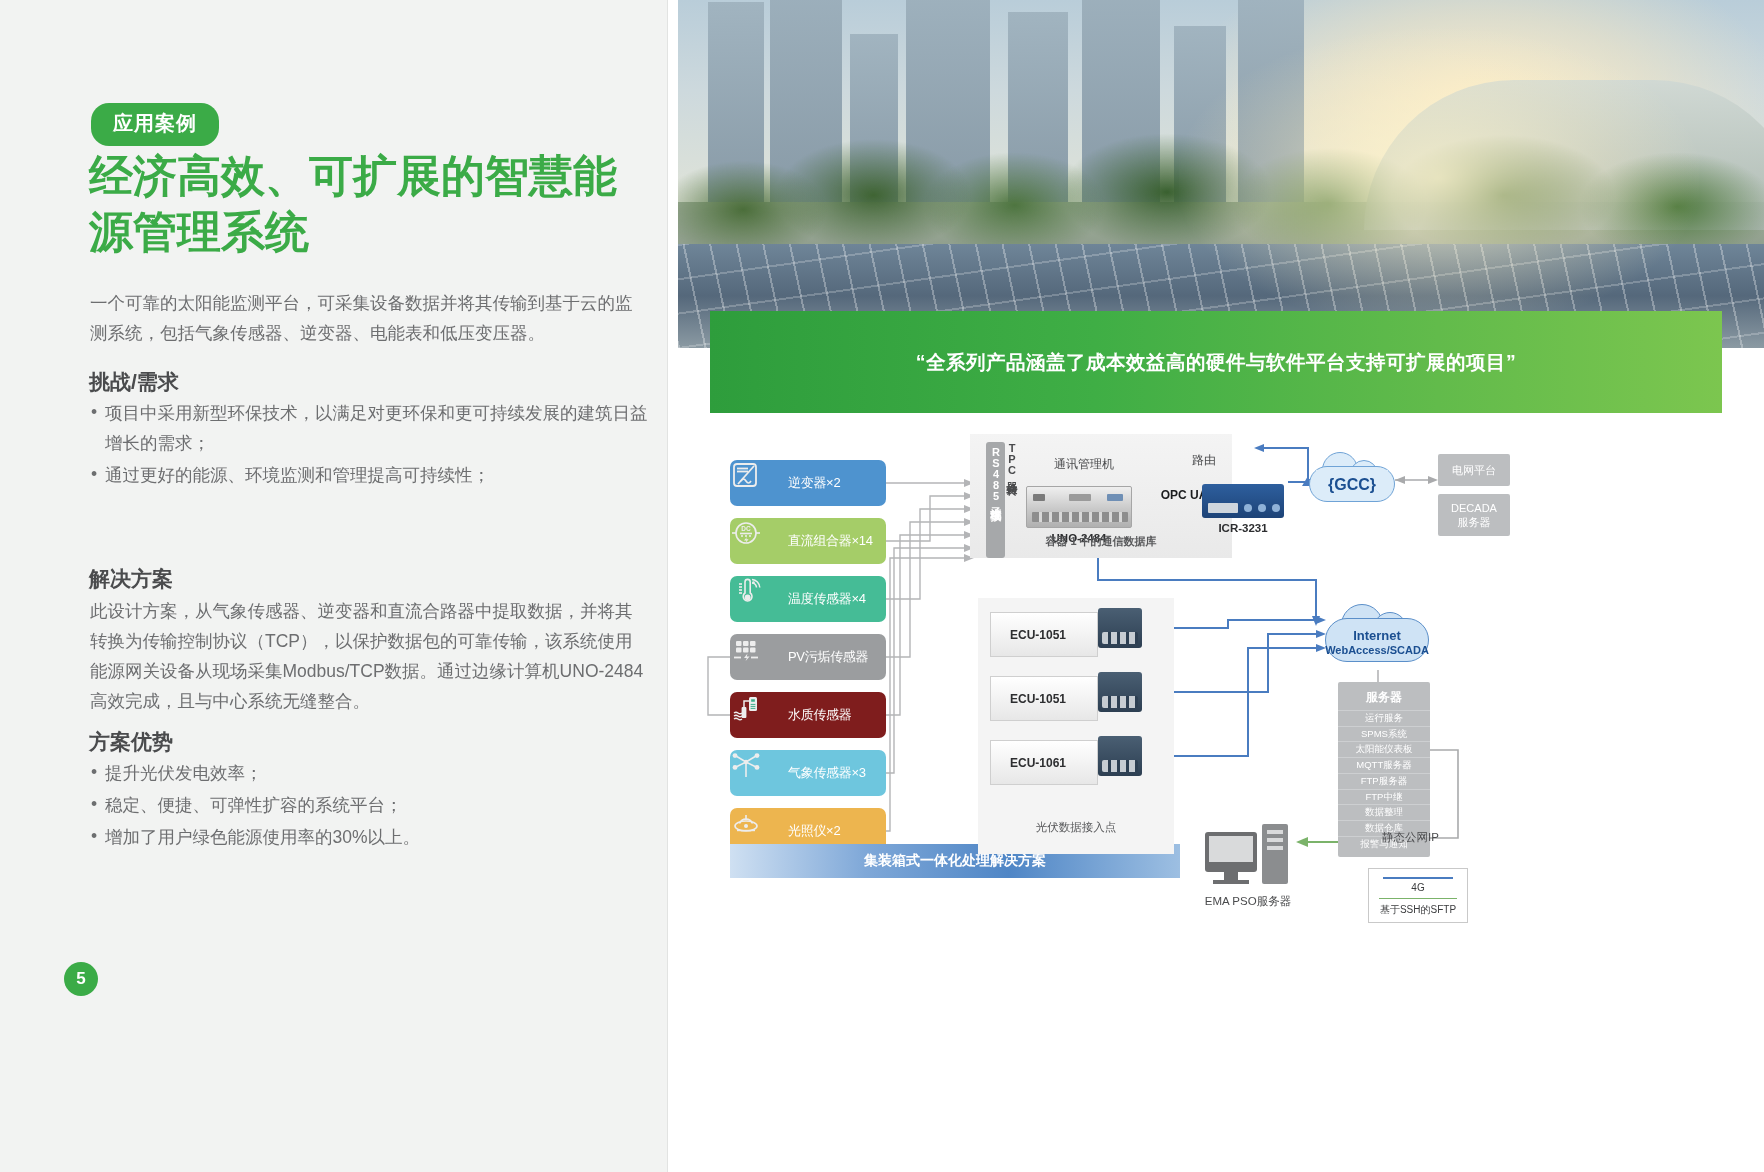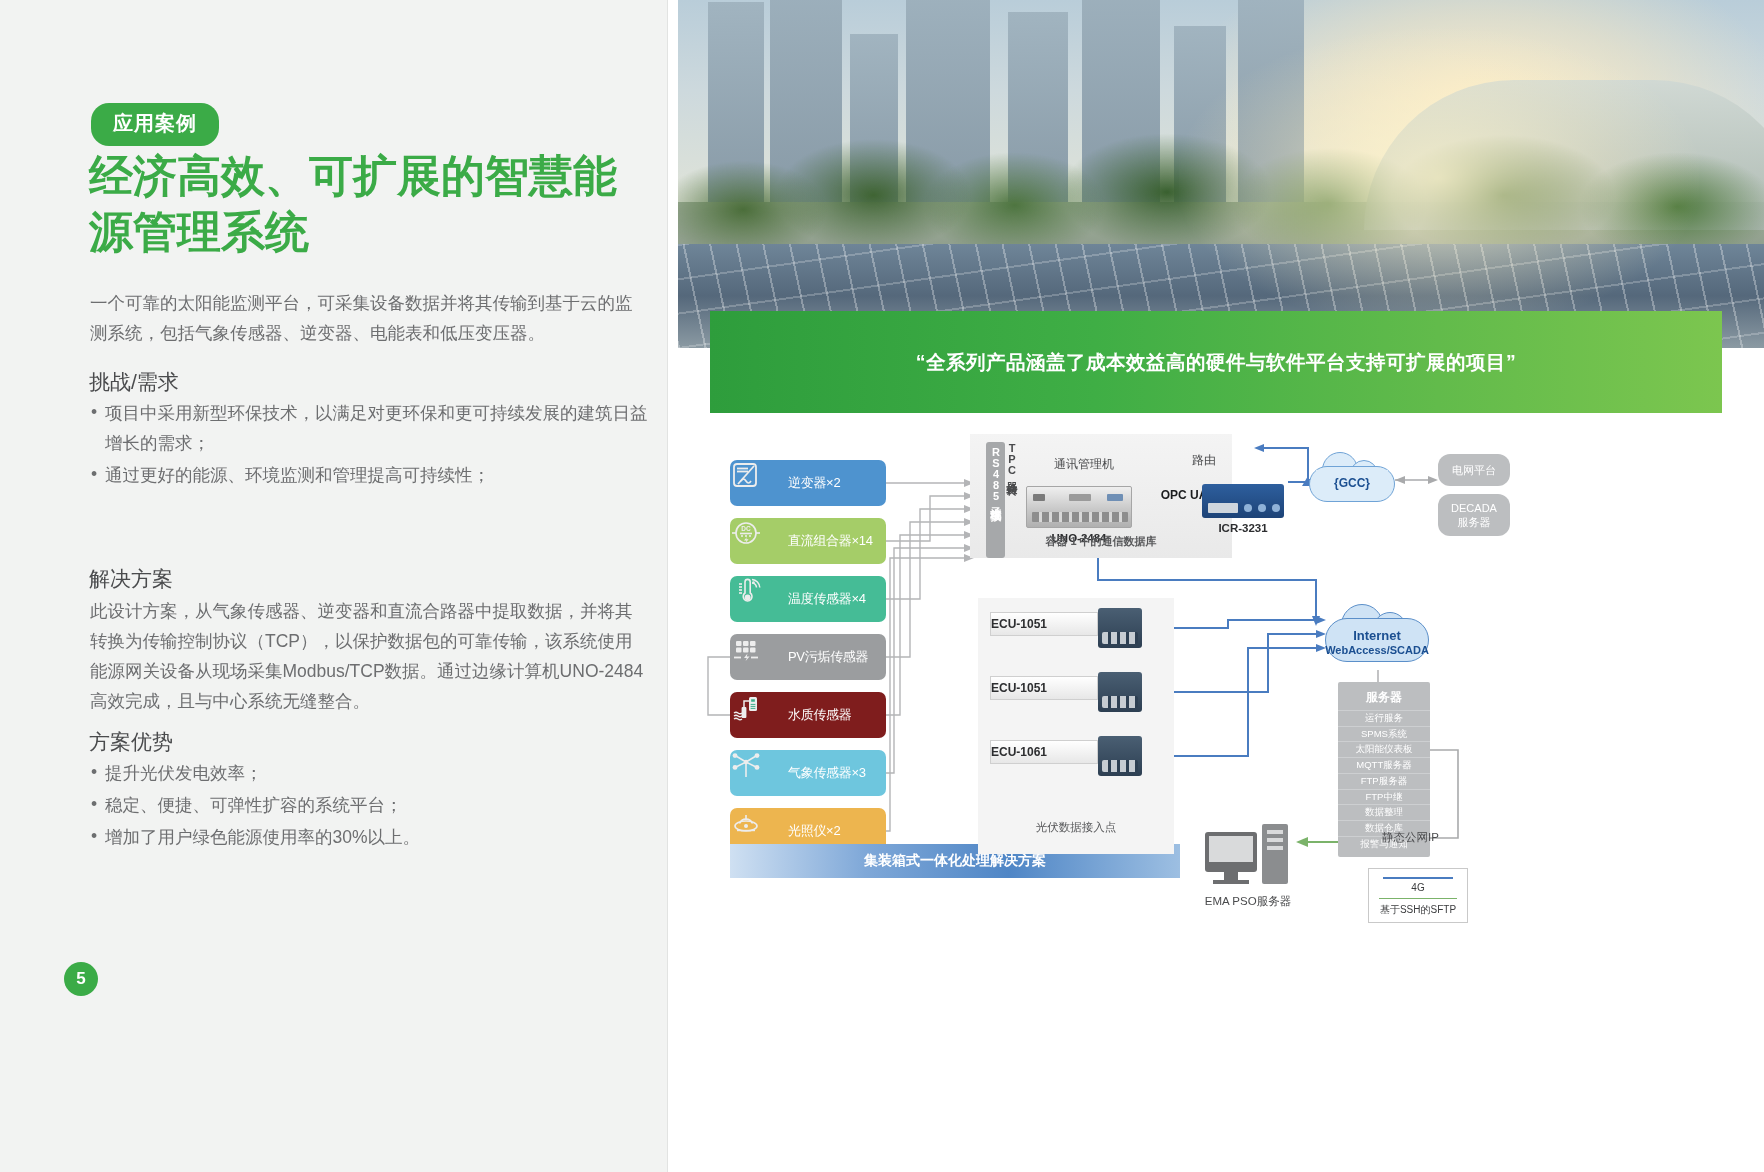--- a/index.html
+++ b/index.html
@@ -50,21 +50,21 @@
     color: #6d6e70;
     font-size: 17.5px;
     line-height: 1.72;
   }
 
   .sec-head {
     position: absolute;
     left: 89px;
     color: #4a4b4d;
     font-size: 21px;
-    font-weight: normal;
+    font-weight: bold;
   }
   #h-challenge { top: 368px; }
   #h-solution  { top: 565px; }
   #h-benefit   { top: 728px; }
 
   .bullets {
     position: absolute;
     left: 90px;
     width: 558px;
     color: #6d6e70;
@@ -266,27 +266,27 @@
   .lbl {
     position: absolute;
     font-size: 12px;
     color: #4a4b4d;
     white-space: nowrap;
   }
 
   
   .ecu-box {
     position: absolute;
-    width: 108px; height: 24px;
+    width: 108px; height: 45px;
     background: linear-gradient(180deg,#ffffff 0%, #e7e7e7 100%);
     border: 1px solid #cfcfcf;
     font-size: 12px;
     font-weight: bold;
     color: #2d2e30;
-    display:flex; align-items:center; padding-left:0;
+    display:flex; align-items:center; padding-left:19px;
   }
   .ecu-dev {
     position:absolute;
     width:44px; height:40px;
     background: linear-gradient(180deg,#4a5f73 0%, #2d3f52 100%);
     border-radius:3px;
   }
   .ecu-dev::after {
     content:"";
     position:absolute; left:4px; bottom:4px;
@@ -333,31 +333,31 @@
   }
 
   
   #gcc-cloud {
     position:absolute; left: 641px; top: 32px; width: 86px; height: 56px;
   }
   #gcc-cloud .g-body { position:absolute; left:0; top:14px; width:86px; height:36px; background:#dcecf9; border:1.5px solid #6fa3d6; border-radius:18px; }
   #gcc-cloud .g-b1 { position:absolute; left:13px; top:0px; width:36px; height:36px; background:#dcecf9; border:1.5px solid #6fa3d6; border-radius:50%; }
   #gcc-cloud .g-b2 { position:absolute; left:41px; top:8px; width:28px; height:28px; background:#dcecf9; border:1.5px solid #6fa3d6; border-radius:50%; }
   #gcc-cloud .g-mask { position:absolute; left:7px; top:18px; width:72px; height:26px; background:#dcecf9; }
-  #gcc-txt { position:absolute; left:0; top:24px; width:86px; text-align:center; font-size:12px; font-weight:bold; color:#1b4f91; z-index:3; }
+  #gcc-txt { position:absolute; left:0; top:24px; width:86px; text-align:center; font-size:16px; font-weight:bold; color:#1b4f91; z-index:3; }
 
   
   .grey-box {
     position:absolute;
     background:#bcbec0;
     color:#ffffff;
     font-size:11px;
     display:flex; align-items:center; justify-content:center;
     text-align:center;
-    border-radius:12px;
+    border-radius:2px;
     line-height:1.3;
   }
   #server-stack {
     position:absolute;
     left: 670px; top: 262px;
     width: 92px;
     background:#bcbec0;
     border-radius:2px;
     padding: 4px 0 6px 0;
   }

